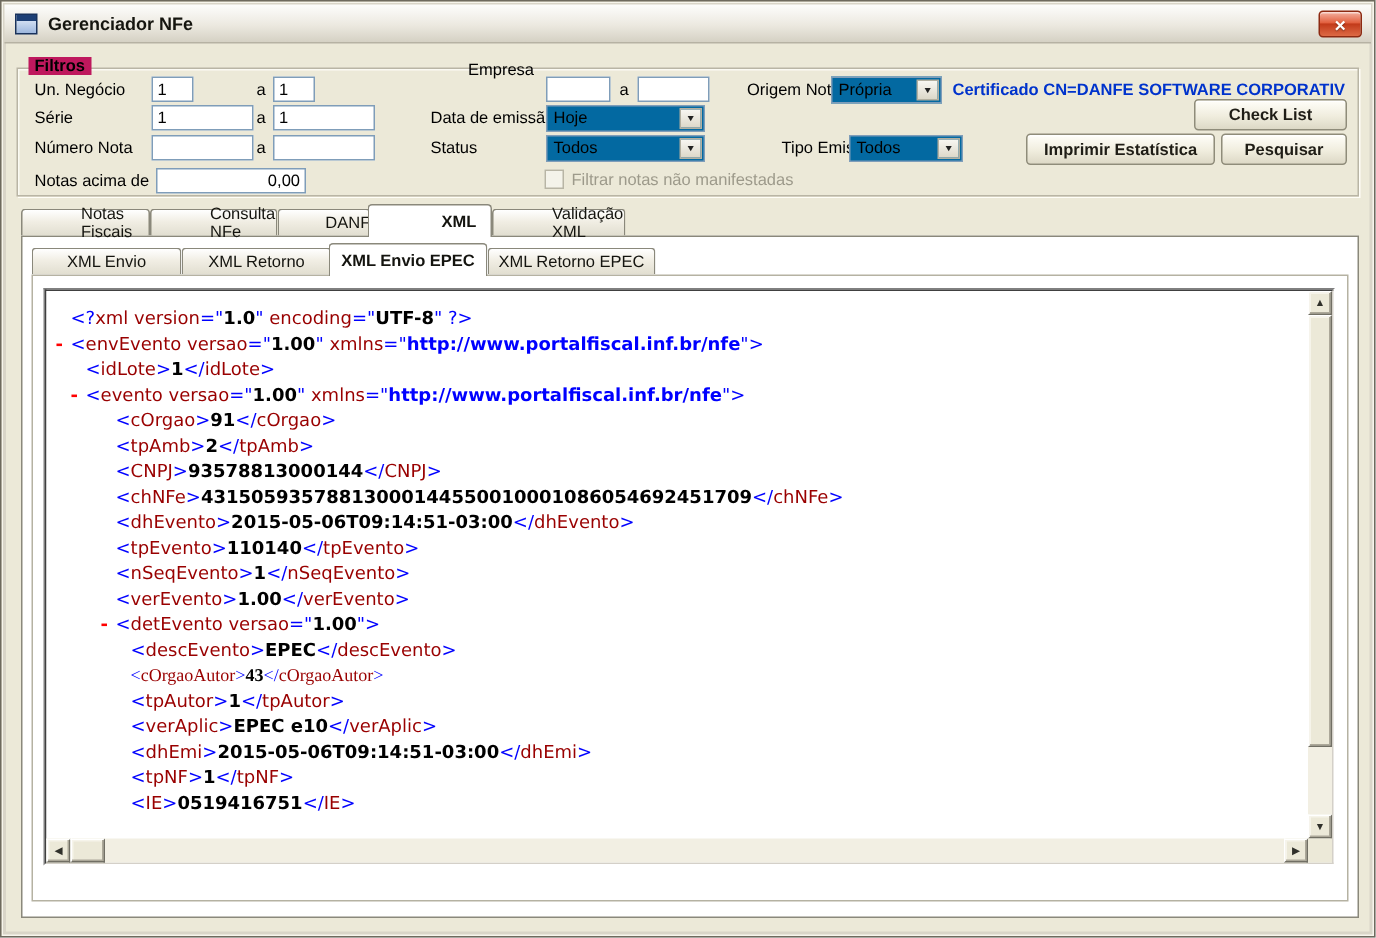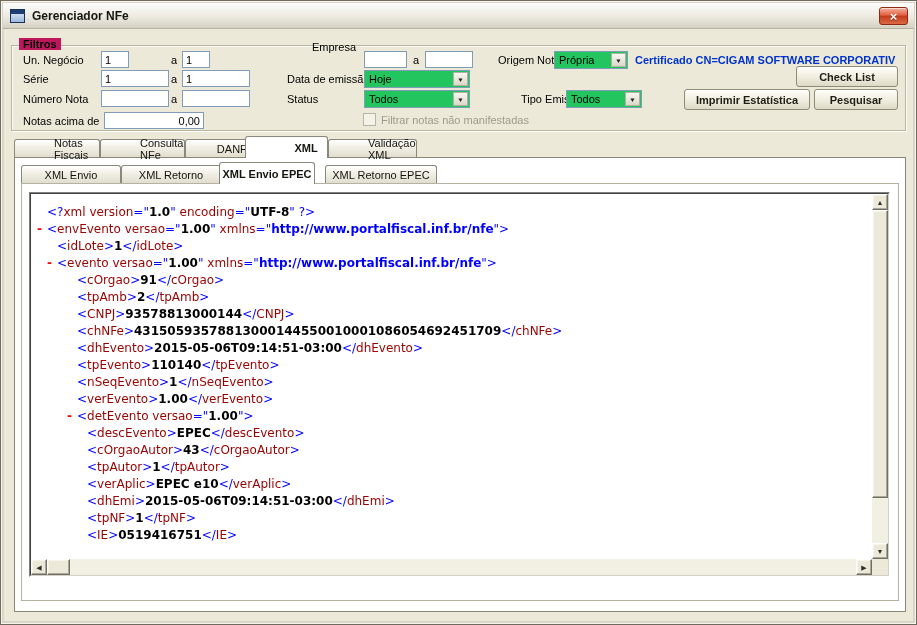--- a/index.html
+++ b/index.html
@@ -48,21 +48,21 @@
   .lbl { position:absolute; font-size:11px; color:#000; white-space:nowrap; }
   .lbl-dis { position:absolute; font-size:11px; color:#9d9a8b; white-space:nowrap; }
 
   .tb {
     position:absolute; height:17px; background:#fff;
     border:1px solid #7f9db9; font-family:"Liberation Sans",sans-serif;
     font-size:11px; padding:1px 3px; color:#000;
   }
   .tb.right { text-align:right; }
 
-  .dd { position:absolute; height:18px; background:#22c55e; border:1px solid #7f9db9; }
+  .dd { position:absolute; height:18px; background:#0369a1; border:1px solid #7f9db9; }
   .dd .val { position:absolute; left:4px; top:2px; font-size:11px; color:#000; white-space:nowrap; }
   .dd .dd-btn {
     position:absolute; right:1px; top:1px; bottom:1px; width:15px;
     background:linear-gradient(#f8f7f2,#dcd8c9);
     border:1px solid #b3b0a0;
     display:flex; align-items:center; justify-content:center;
   }
   .dd .dd-arrow { font-size:7px; color:#222; line-height:1; transform:scaleY(.85); }
 
   .btn3d {
@@ -171,21 +171,21 @@
   <input class="tb" style="left: 424px; top: 50px; width: 48px;" value="">
 
   <span class="lbl" style="left:497px;top:53px;">Origem Nota</span>
   <div class="dd" style="left:553px;top:50px;width:74px;">
     <span class="val">Própria</span>
     <span class="dd-btn">
         <span class="dd-arrow">▼</span>
       </span>
   </div>
 
-  <span class="cert">Certificado CN=CIGAM SOFTWARE CORPORATIV</span>
+  <span class="cert">Certificado CN=DANFE SOFTWARE CORPORATIV</span>
 
   <span class="lbl" style="left:22px;top:72px;">Série</span>
   <input class="tb" style="left: 100px; top: 69px; width: 68px;" value="1">
   <span class="lbl" style="left:170px;top:72px;">a</span>
   <input class="tb" style="left: 181px; top: 69px; width: 68px;" value="1">
 
   <span class="lbl" style="left:286px;top:72px;">Data de emissão</span>
   <div class="dd" style="left:363px;top:69px;width:106px;">
     <span class="val">Hoje</span>
     <span class="dd-btn">
@@ -248,21 +248,21 @@
 
   <div class="main-panel"></div>
   <div class="inner-page"></div>
 
   <div class="itab" style="left:20px;width:100px;">
       <span>XML Envio</span>
     </div>
   <div class="itab" style="left:120px;width:100px;">
       <span>XML Retorno</span>
     </div>
-  <div class="itab active" style="left:218px;width:96px;">
+  <div class="itab active" style="left:218px;width:106px;">
       <span>XML Envio EPEC</span>
     </div>
   <div class="itab" style="left:324px;width:112px;">
       <span>XML Retorno EPEC</span>
     </div>
 
   <div class="xml-box">
     <div class="xml-inner">
       <div class="xml-content">
           <div class="xline" style="margin-left: 0px;"><span class="mk"></span><span class="s-m">&lt;?</span><span class="s-t">xml</span><span class="s-t"> version</span><span class="s-m">="</span><span class="s-x">1.0</span><span class="s-m">"</span><span class="s-t"> encoding</span><span class="s-m">="</span><span class="s-x">UTF-8</span><span class="s-m">"</span><span class="s-m"> ?&gt;</span></div>
@@ -272,21 +272,21 @@
           <div class="xline" style="margin-left: 30px;"><span class="mk"></span><span class="s-m">&lt;</span><span class="s-t">cOrgao</span><span class="s-m">&gt;</span><span class="s-x">91</span><span class="s-m">&lt;/</span><span class="s-t">cOrgao</span><span class="s-m">&gt;</span></div>
           <div class="xline" style="margin-left: 30px;"><span class="mk"></span><span class="s-m">&lt;</span><span class="s-t">tpAmb</span><span class="s-m">&gt;</span><span class="s-x">2</span><span class="s-m">&lt;/</span><span class="s-t">tpAmb</span><span class="s-m">&gt;</span></div>
           <div class="xline" style="margin-left: 30px;"><span class="mk"></span><span class="s-m">&lt;</span><span class="s-t">CNPJ</span><span class="s-m">&gt;</span><span class="s-x">93578813000144</span><span class="s-m">&lt;/</span><span class="s-t">CNPJ</span><span class="s-m">&gt;</span></div>
           <div class="xline" style="margin-left: 30px;"><span class="mk"></span><span class="s-m">&lt;</span><span class="s-t">chNFe</span><span class="s-m">&gt;</span><span class="s-x">43150593578813000144550010001086054692451709</span><span class="s-m">&lt;/</span><span class="s-t">chNFe</span><span class="s-m">&gt;</span></div>
           <div class="xline" style="margin-left: 30px;"><span class="mk"></span><span class="s-m">&lt;</span><span class="s-t">dhEvento</span><span class="s-m">&gt;</span><span class="s-x">2015-05-06T09:14:51-03:00</span><span class="s-m">&lt;/</span><span class="s-t">dhEvento</span><span class="s-m">&gt;</span></div>
           <div class="xline" style="margin-left: 30px;"><span class="mk"></span><span class="s-m">&lt;</span><span class="s-t">tpEvento</span><span class="s-m">&gt;</span><span class="s-x">110140</span><span class="s-m">&lt;/</span><span class="s-t">tpEvento</span><span class="s-m">&gt;</span></div>
           <div class="xline" style="margin-left: 30px;"><span class="mk"></span><span class="s-m">&lt;</span><span class="s-t">nSeqEvento</span><span class="s-m">&gt;</span><span class="s-x">1</span><span class="s-m">&lt;/</span><span class="s-t">nSeqEvento</span><span class="s-m">&gt;</span></div>
           <div class="xline" style="margin-left: 30px;"><span class="mk"></span><span class="s-m">&lt;</span><span class="s-t">verEvento</span><span class="s-m">&gt;</span><span class="s-x">1.00</span><span class="s-m">&lt;/</span><span class="s-t">verEvento</span><span class="s-m">&gt;</span></div>
           <div class="xline" style="margin-left: 30px;"><span class="mk">-</span><span class="s-m">&lt;</span><span class="s-t">detEvento</span><span class="s-t"> versao</span><span class="s-m">="</span><span class="s-x">1.00</span><span class="s-m">"</span><span class="s-m">&gt;</span></div>
           <div class="xline" style="margin-left: 40px;"><span class="mk"></span><span class="s-m">&lt;</span><span class="s-t">descEvento</span><span class="s-m">&gt;</span><span class="s-x">EPEC</span><span class="s-m">&lt;/</span><span class="s-t">descEvento</span><span class="s-m">&gt;</span></div>
-          <div class="xline" style="margin-left: 40px;"><span class="mk"></span><span class="s-m">&lt;</span><span class="s-t">cOrgaoAutor</span><span class="s-m">&gt;</span><span class="s-x">43</span><span class="s-m">&lt;/</span><span class="s-t">cOrgaoAutor</span><span class="s-m">&gt;</span></div>
+          <div class="xline" style="margin-left: 40px; font-family: Liberation Serif, serif;"><span class="mk"></span><span class="s-m">&lt;</span><span class="s-t">cOrgaoAutor</span><span class="s-m">&gt;</span><span class="s-x">43</span><span class="s-m">&lt;/</span><span class="s-t">cOrgaoAutor</span><span class="s-m">&gt;</span></div>
           <div class="xline" style="margin-left: 40px;"><span class="mk"></span><span class="s-m">&lt;</span><span class="s-t">tpAutor</span><span class="s-m">&gt;</span><span class="s-x">1</span><span class="s-m">&lt;/</span><span class="s-t">tpAutor</span><span class="s-m">&gt;</span></div>
           <div class="xline" style="margin-left: 40px;"><span class="mk"></span><span class="s-m">&lt;</span><span class="s-t">verAplic</span><span class="s-m">&gt;</span><span class="s-x">EPEC e10</span><span class="s-m">&lt;/</span><span class="s-t">verAplic</span><span class="s-m">&gt;</span></div>
           <div class="xline" style="margin-left: 40px;"><span class="mk"></span><span class="s-m">&lt;</span><span class="s-t">dhEmi</span><span class="s-m">&gt;</span><span class="s-x">2015-05-06T09:14:51-03:00</span><span class="s-m">&lt;/</span><span class="s-t">dhEmi</span><span class="s-m">&gt;</span></div>
           <div class="xline" style="margin-left: 40px;"><span class="mk"></span><span class="s-m">&lt;</span><span class="s-t">tpNF</span><span class="s-m">&gt;</span><span class="s-x">1</span><span class="s-m">&lt;/</span><span class="s-t">tpNF</span><span class="s-m">&gt;</span></div>
           <div class="xline" style="margin-left: 40px;"><span class="mk"></span><span class="s-m">&lt;</span><span class="s-t">IE</span><span class="s-m">&gt;</span><span class="s-x">0519416751</span><span class="s-m">&lt;/</span><span class="s-t">IE</span><span class="s-m">&gt;</span></div>
         </div>
 
       <div class="sb-v">
         <span class="sb-btn sb-up">▲</span>
         <span class="sb-thumb thumb-v"></span>

